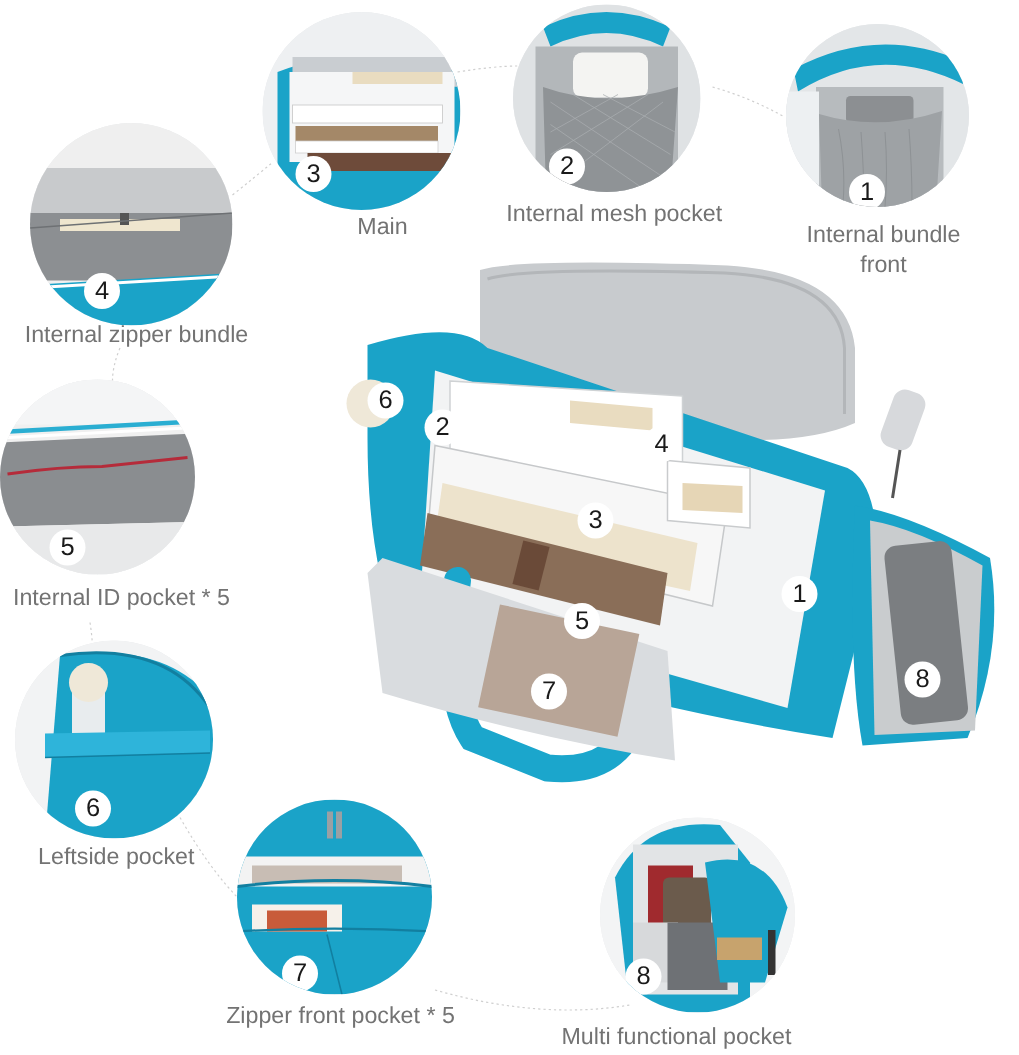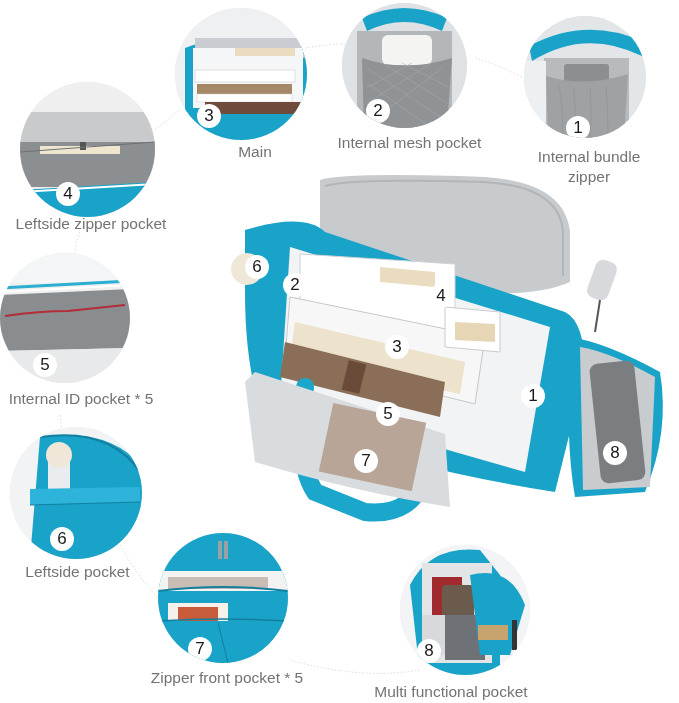--- a/index.html
+++ b/index.html
@@ -91,37 +91,37 @@
     <path d="M22 60 Q62 72 104 58 L100 122 L24 122 Z" fill="#9ea2a5"></path>
     <g stroke="#8e9295" stroke-width="0.7" fill="none">
       <path d="M35 70 Q40 95 38 120 M50 72 Q52 98 52 122 M66 72 Q68 98 66 122 M82 70 Q84 96 84 120"></path>
     </g>
     <rect x="0" y="45" width="22" height="77" fill="#edf0f2"></rect>
   </svg>
   <div class="badge" style="left:42px; top:100px;">1</div>
 </div>
 <div class="label" style="left:528px; top:147px; width:122px;">
   <div>Internal bundle</div>
-  <div>zipper</div>
+  <div>front</div>
 </div>
 
 <div class="circle" style="left:20px; top:82px; width:135px; height:135px;">
   <svg viewBox="0 0 135 135">
     <rect width="135" height="135" fill="#efefef"></rect>
     <rect x="0" y="30" width="135" height="35" fill="#c8cacc"></rect>
     <rect x="0" y="60" width="135" height="45" fill="#8c8f92"></rect>
     <rect x="20" y="64" width="80" height="8" fill="#efe6cf"></rect>
     <rect x="60" y="60" width="6" height="8" fill="#555"></rect>
     <line x1="0" y1="70" x2="135" y2="60" stroke="#6e7174" stroke-width="1"></line>
     <path d="M0 108 L135 100 L135 135 L0 135 Z" fill="#1aa3c8"></path>
     <path d="M0 110 L135 102" stroke="#ffffff" stroke-width="2"></path>
   </svg>
   <div class="badge" style="left:36px; top:100px;">4</div>
 </div>
-<div class="label" style="left:2px; top:214px; width:178px;">Leftside zipper pocket</div>
+<div class="label" style="left:2px; top:214px; width:178px;">Internal zipper bundle</div>
 
 <div class="circle" style="left:0px; top:253px; width:130px; height:130px;">
   <svg viewBox="0 0 130 130">
     <rect width="130" height="130" fill="#f0f0f0"></rect>
     <rect x="0" y="0" width="130" height="30" fill="#f4f5f6"></rect>
     <path d="M0 35 L130 28" stroke="#2aaed2" stroke-width="3"></path>
     <path d="M0 39 L130 32" stroke="#ffffff" stroke-width="2"></path>
     <path d="M0 42 L130 36 L130 95 L0 98 Z" fill="#8a8d90"></path>
     <path d="M5 63 Q40 58 68 58 L125 52" stroke="#b52b3a" stroke-width="2" fill="none"></path>
     <path d="M0 98 L130 95 L130 130 L0 130 Z" fill="#e8e9ea"></path>

